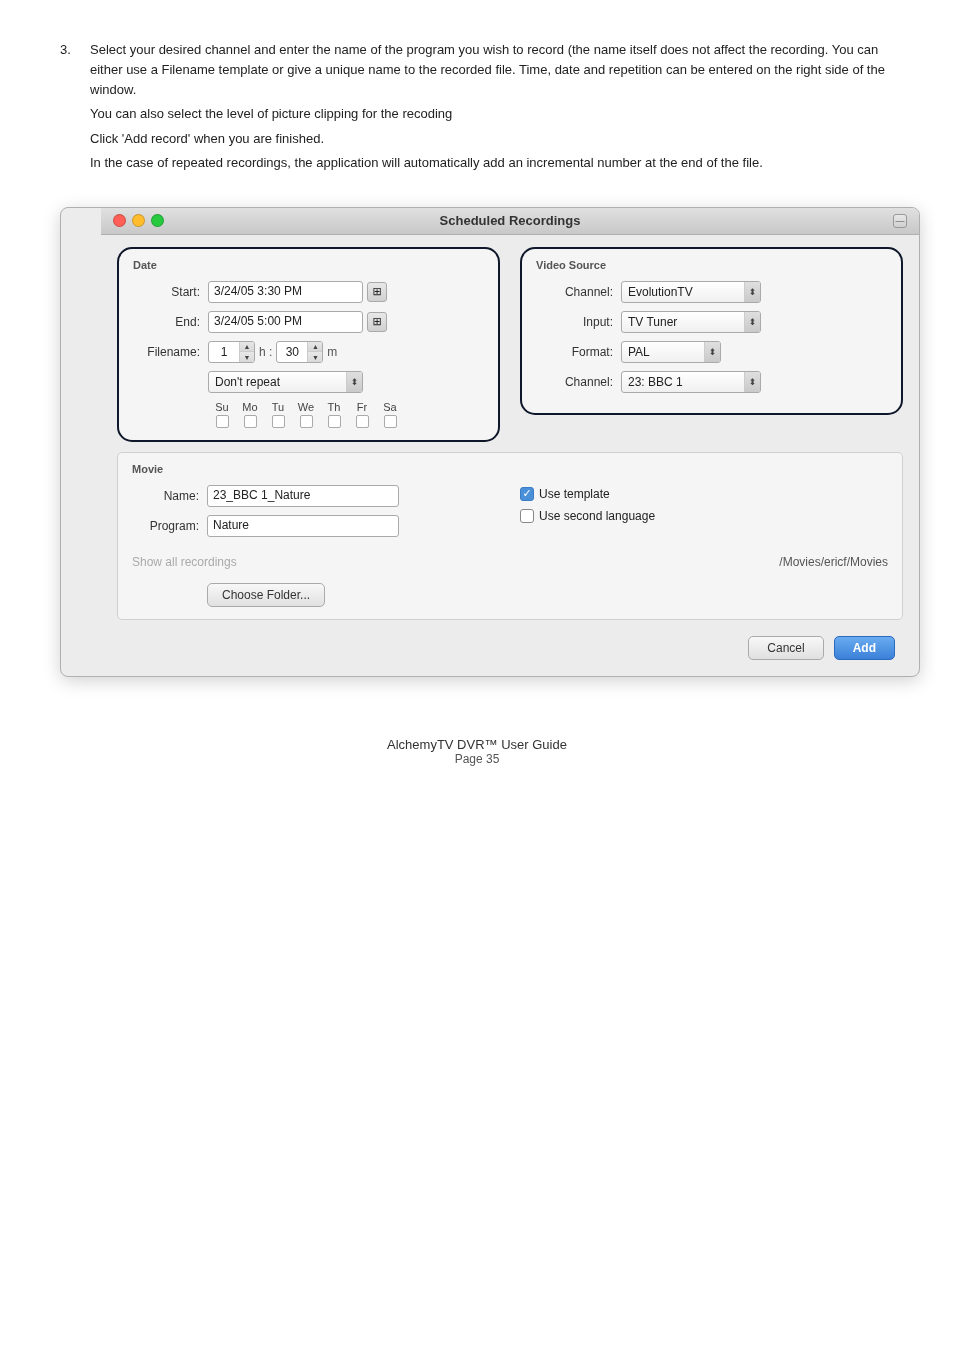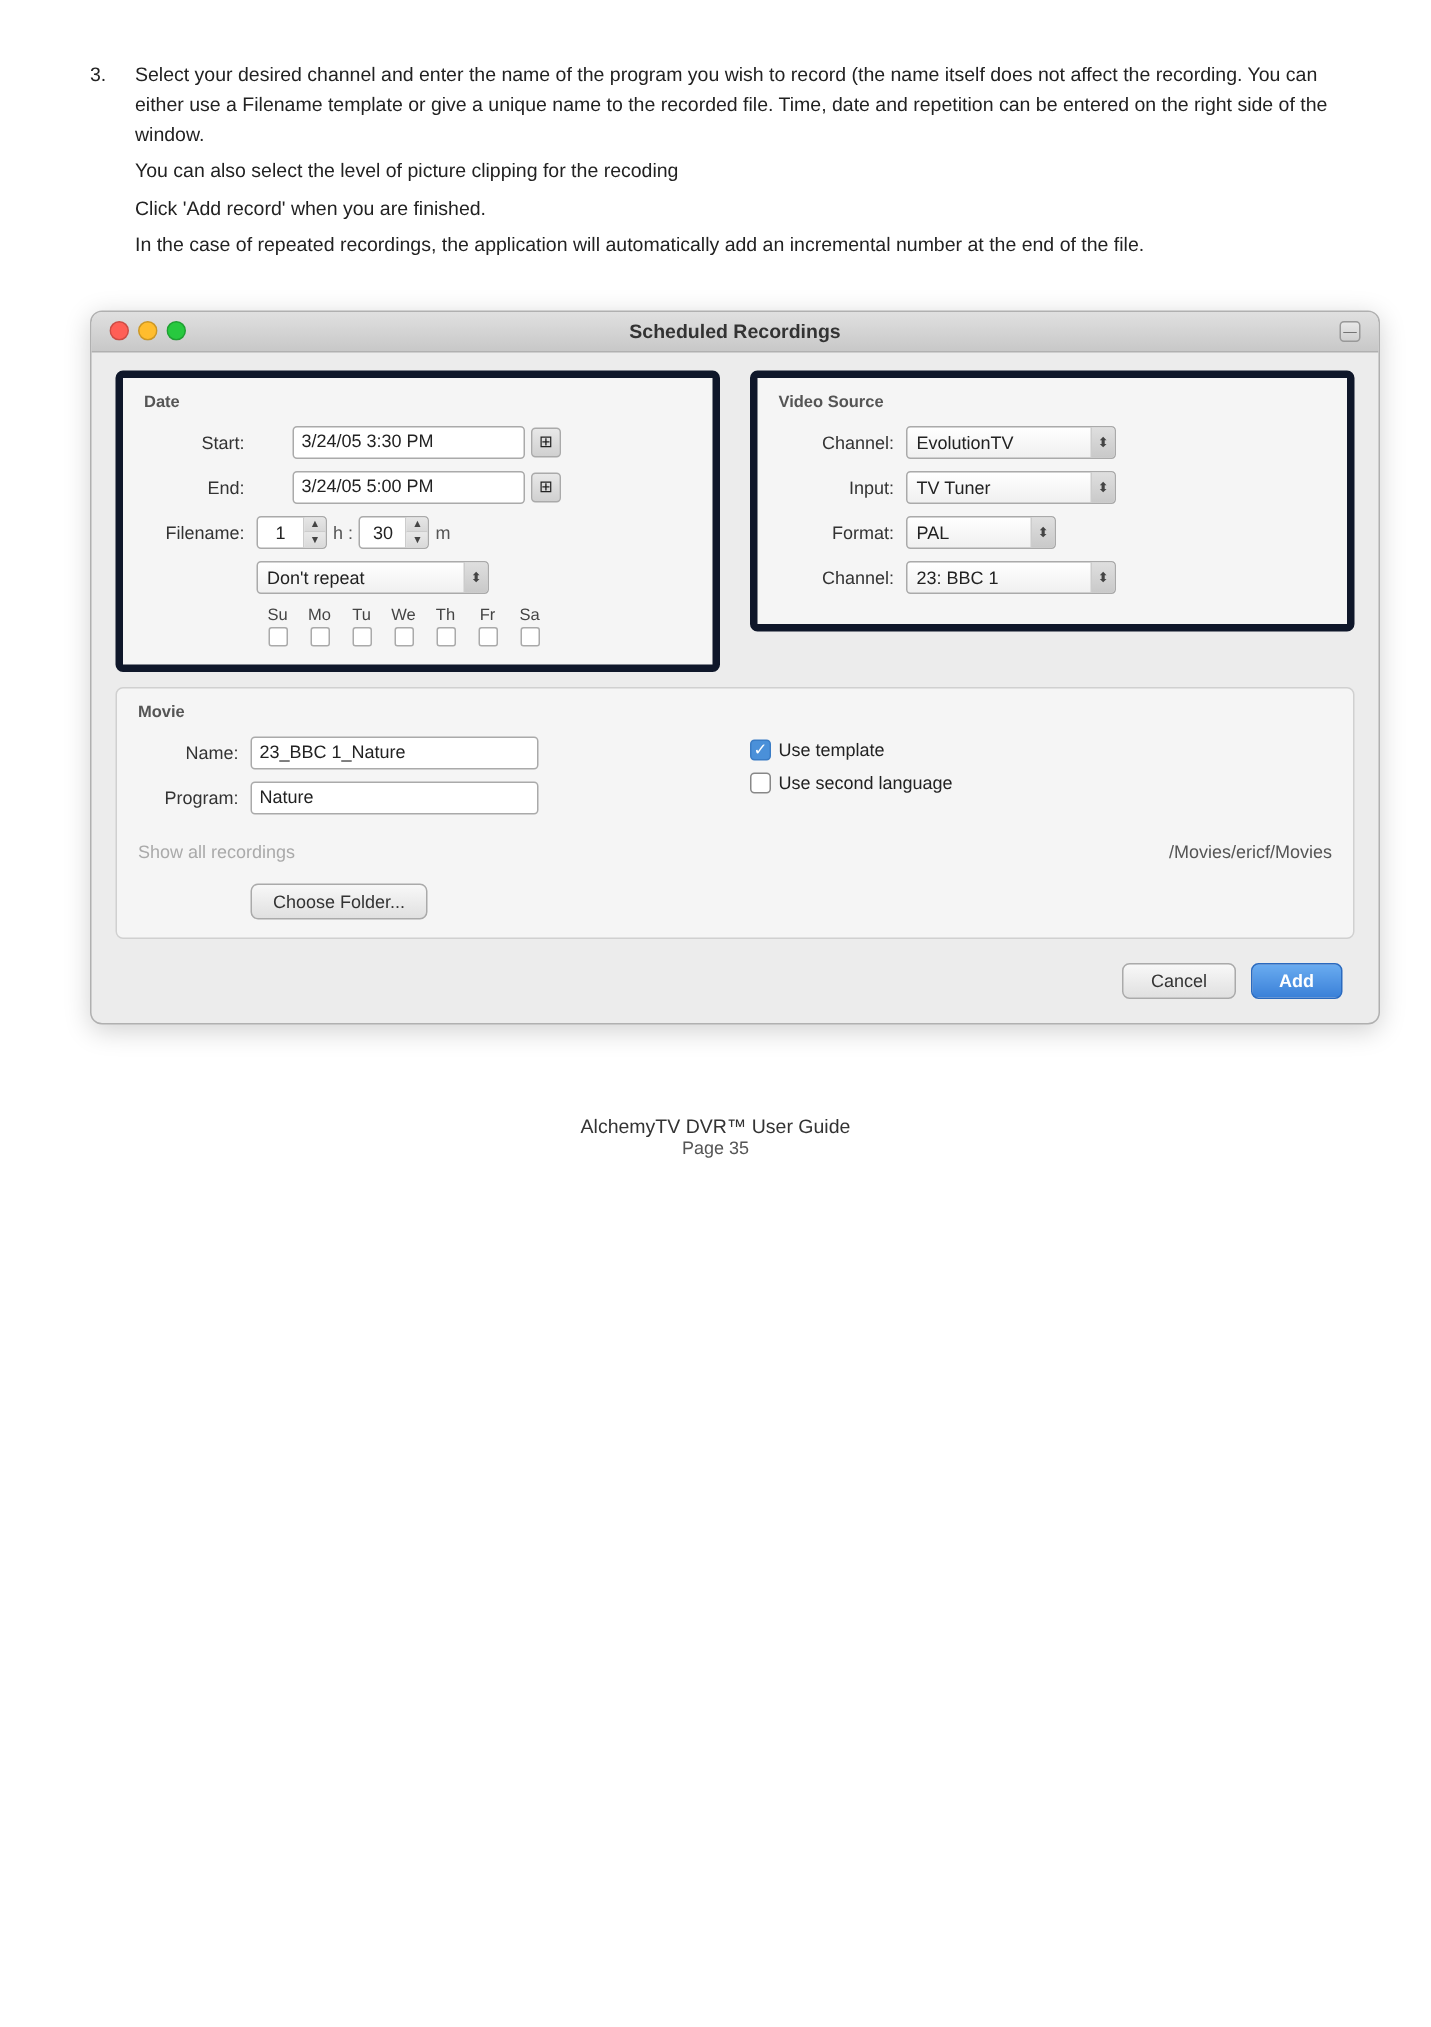--- a/index.html
+++ b/index.html
@@ -41,20 +41,21 @@
 
     
     .window {
       width: 860px;
       margin: 0 auto;
       border: 1px solid #b0b0b0;
       border-radius: 8px;
       background: #ececec;
       box-shadow: 0 4px 18px rgba(0,0,0,0.18);
       overflow: hidden;
+      padding-left: 40px;
     }
 
     .title-bar {
       background: linear-gradient(to bottom, #e0e0e0, #c8c8c8);
       border-bottom: 1px solid #b0b0b0;
       padding: 6px 12px;
       display: flex;
       align-items: center;
       position: relative;
     }
@@ -158,21 +159,20 @@
 
     
     .date-field-wrap {
       display: flex;
       align-items: center;
       gap: 4px;
     }
 
     .date-field {
       width: 155px;
-      margin-left: 24px;
     }
 
     .cal-icon {
       width: 20px;
       height: 20px;
       background: linear-gradient(to bottom, #e8e8e8, #d0d0d0);
       border: 1px solid #aaa;
       border-radius: 3px;
       display: flex;
       align-items: center;
@@ -416,22 +416,22 @@
     .movie-section {
       background: #f5f5f5;
       border: 1px solid #d0d0d0;
       border-radius: 5px;
       padding: 10px 14px 12px 14px;
       margin-top: 0;
     }
 
     .date-section {
       background: #f5f5f5;
-      border: 5px solid #0f172a;
-      border-radius: 5px;
+      border: 2px solid #0f172a;
+      border-radius: 15px;
       padding: 10px 14px 12px 14px;
       margin-bottom: 10px;
     }
 
     
     .page-footer {
       text-align: center;
       margin-top: 60px;
       padding-bottom: 30px;
       font-size: 12px;

